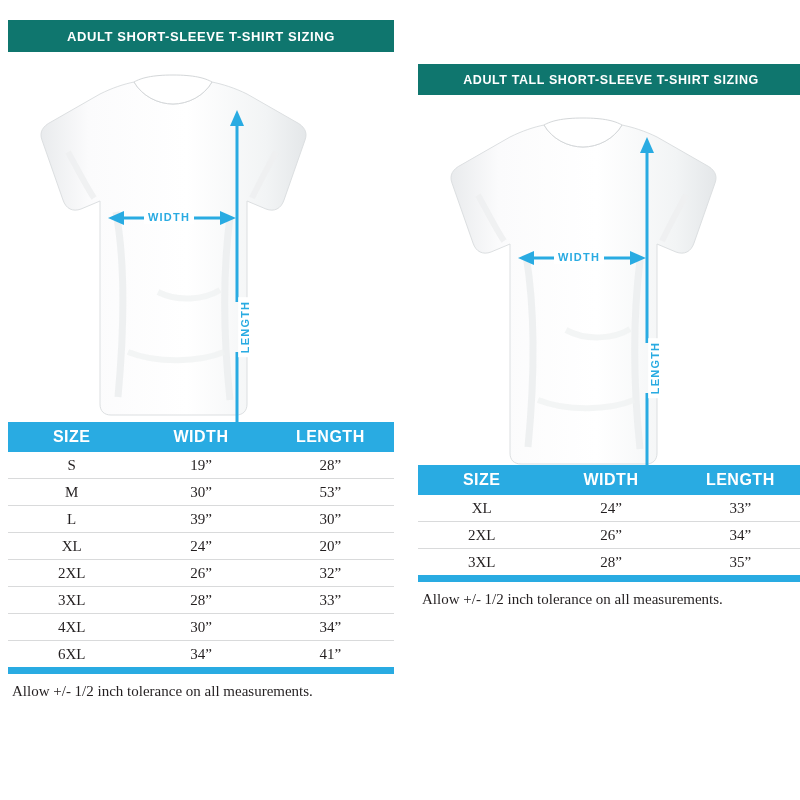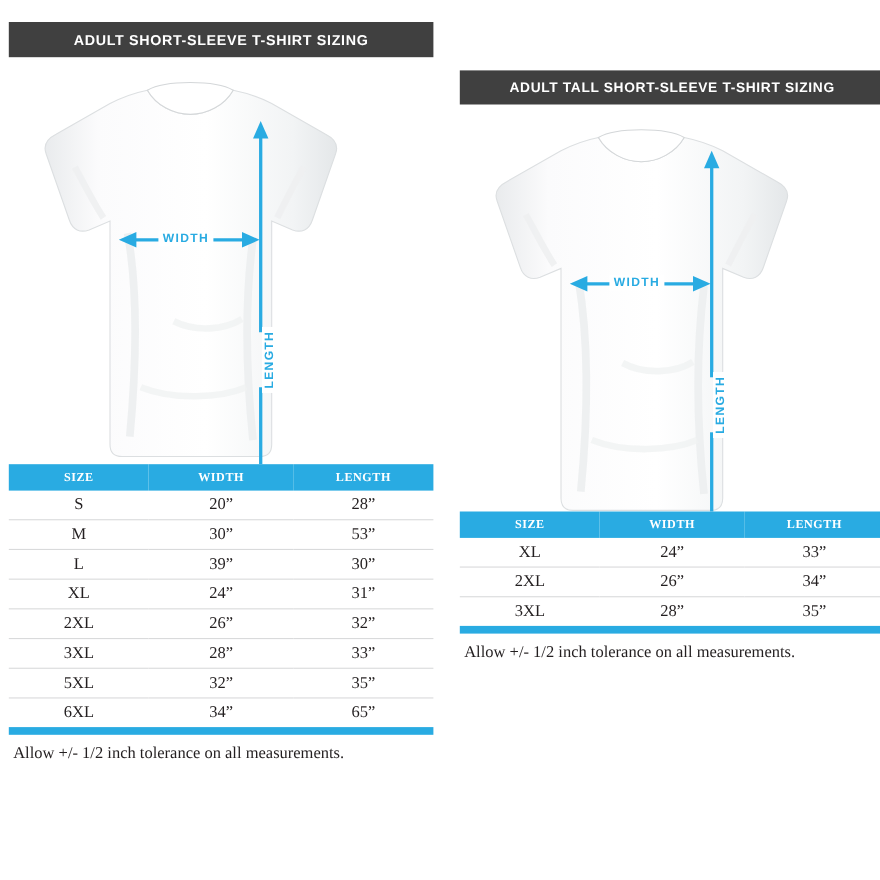--- a/index.html
+++ b/index.html
@@ -22,21 +22,21 @@
   }
   .panel {
     position: absolute;
     top: 0;
     width: 386px;
   }
   .panel-left { left: 8px; }
   .panel-right { left: 418px; margin-top: 44px; }
 
   .title-bar {
-    background: #404040;
+    background: #0f766e;
     color: #ffffff;
     font-weight: bold;
     font-size: 13px;
     letter-spacing: 0.6px;
     text-align: center;
     padding: 9px 0 8px 0;
     margin-top: 20px;
   }
   .title-bar.small { font-size: 12.5px; }
 
@@ -70,25 +70,24 @@
   
   .size-table {
     border-collapse: collapse;
     width: 386px;
     font-size: 14px;
   }
   .size-table thead th {
     background: #29abe2;
     color: #ffffff;
     font-weight: bold;
-    font-size: 11px;
+    font-size: 16px;
     letter-spacing: 0.5px;
     padding: 6px 0 6px 0;
     text-align: center;
-    font-family: Liberation Serif, serif;
   }
   .size-table thead th.col-size { width: 33%; }
   .size-table thead th.col-width { width: 34%; }
   .size-table thead th.col-length { width: 33%; }
   .size-table tbody td {
     text-align: center;
     padding: 5px 0 4px 0;
     font-size: 15px;
     color: #231f20;
     border-bottom: 1px solid #d9dadb;
@@ -185,57 +184,57 @@
       <thead>
         <tr>
           <th class="col-size">SIZE</th>
           <th class="col-width">WIDTH</th>
           <th class="col-length">LENGTH</th>
         </tr>
       </thead>
       <tbody>
         <tr>
           <td>S</td>
-          <td>20”</td>
+          <td>19”</td>
           <td>28”</td>
         </tr>
         <tr>
           <td>M</td>
           <td>30”</td>
           <td>53”</td>
         </tr>
         <tr>
           <td>L</td>
           <td>39”</td>
           <td>30”</td>
         </tr>
         <tr>
           <td>XL</td>
           <td>24”</td>
-          <td>31”</td>
+          <td>20”</td>
         </tr>
         <tr>
           <td>2XL</td>
           <td>26”</td>
           <td>32”</td>
         </tr>
         <tr>
           <td>3XL</td>
           <td>28”</td>
           <td>33”</td>
         </tr>
         <tr>
-          <td>5XL</td>
-          <td>32”</td>
-          <td>35”</td>
+          <td>4XL</td>
+          <td>30”</td>
+          <td>34”</td>
         </tr>
         <tr>
           <td>6XL</td>
           <td>34”</td>
-          <td>65”</td>
+          <td>41”</td>
         </tr>
       </tbody>
     </table>
 
     <div class="table-footer-bar"></div>
 
     <div class="tolerance">Allow +/- 1/2 inch tolerance on all measurements.</div>
   </div>
 
   <div class="panel panel-right">

